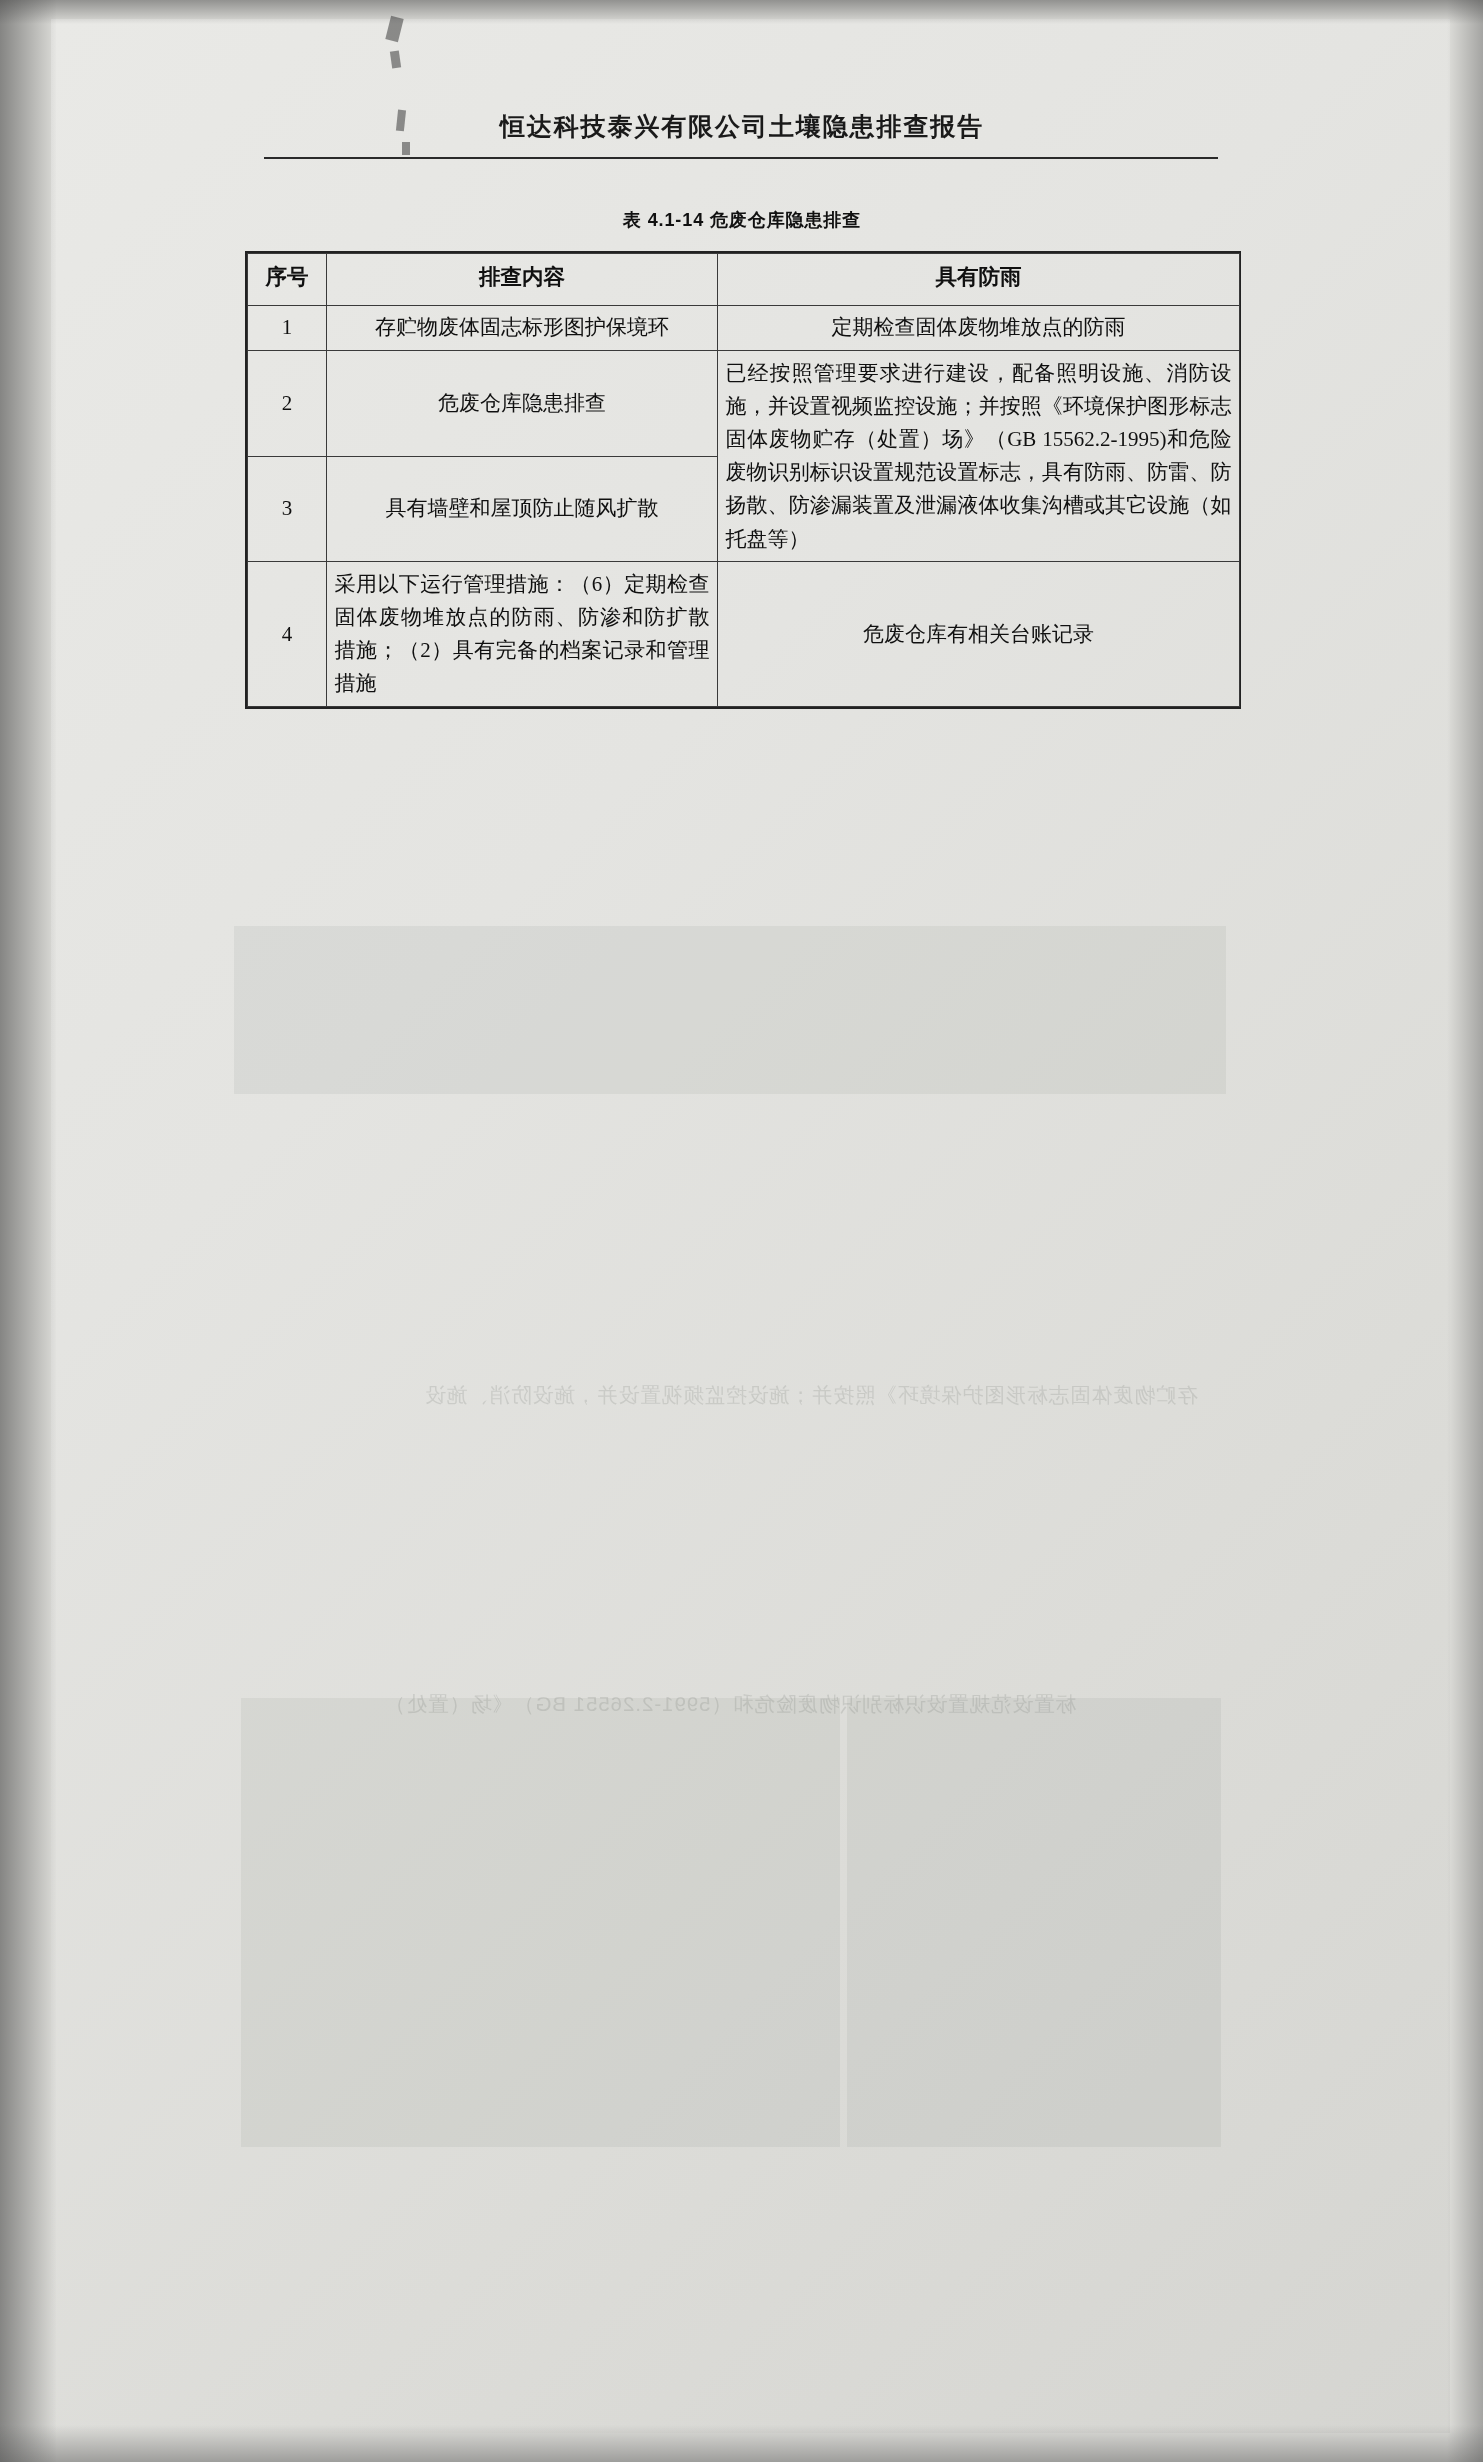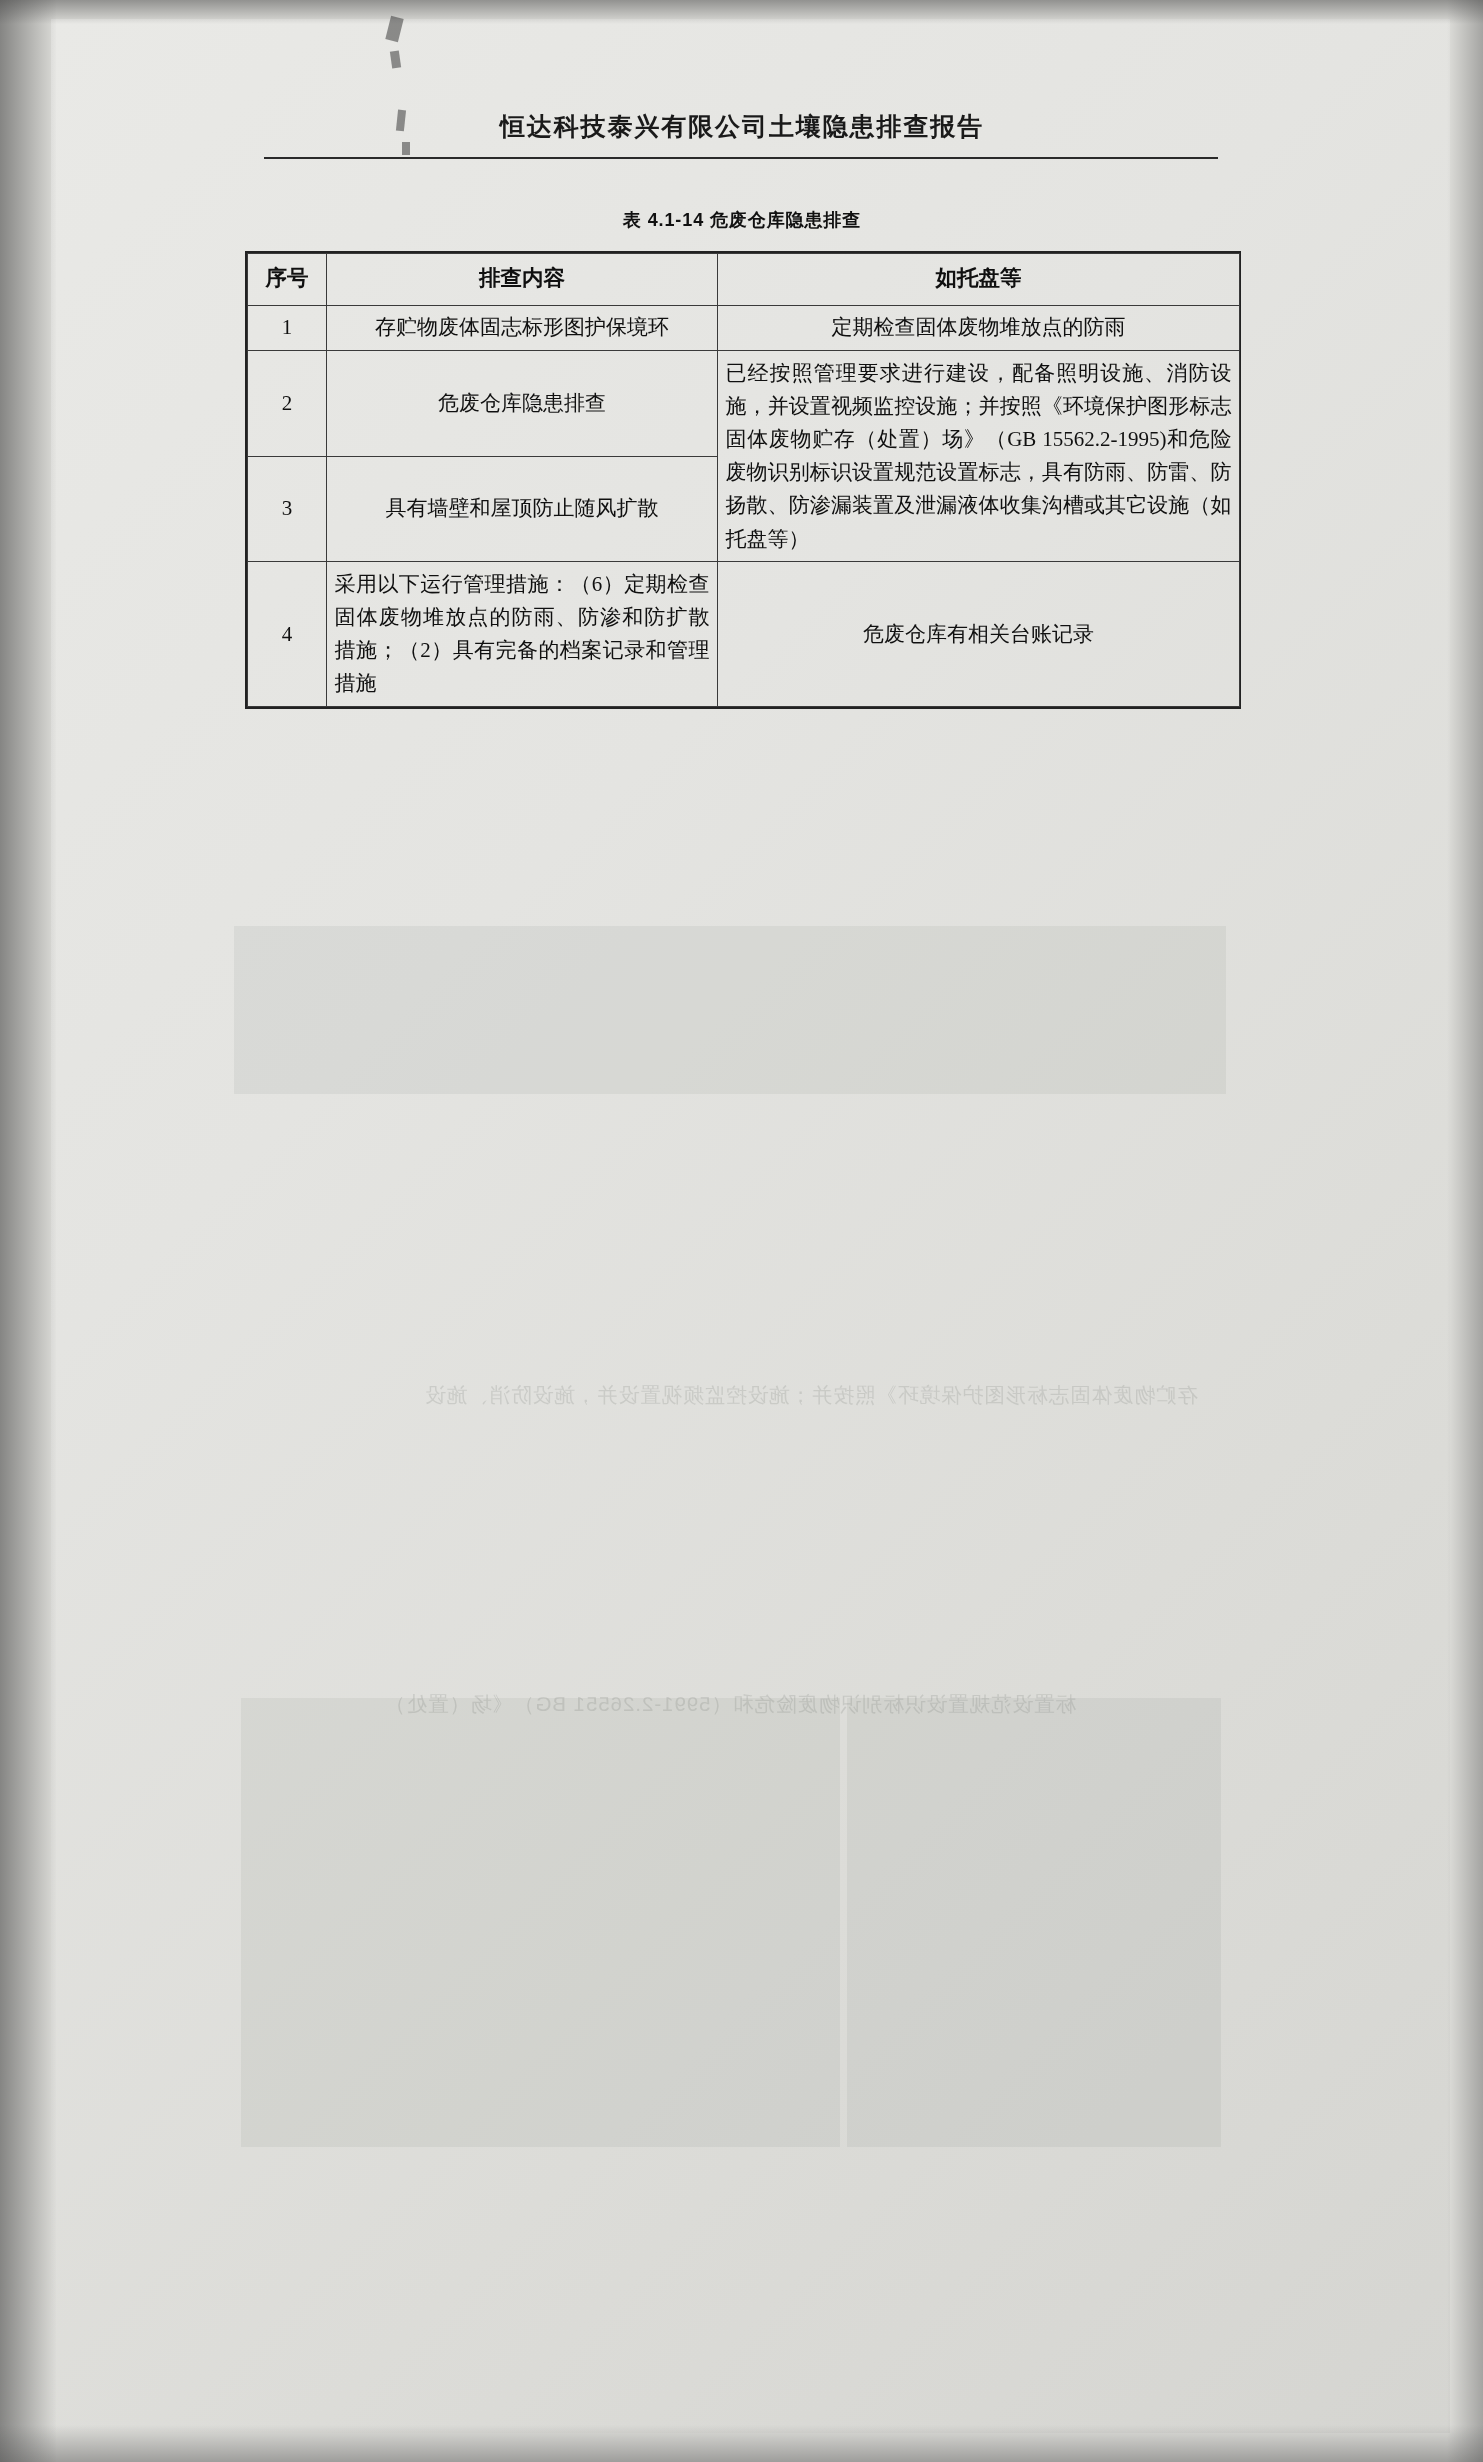--- a/index.html
+++ b/index.html
@@ -105,21 +105,21 @@
     color: #101010;
   }
   table.inspection td, table.inspection th {
     border: 0.9px solid #3a3a3a;
     padding: 5.6px 7.5px;
     vertical-align: middle;
     font-size: 21px;
     line-height: 1.58;
   }
   table.inspection thead th {
-    font-family: Liberation Serif, serif;
+    font-family: Liberation Mono, monospace;
     font-weight: bold;
     text-align: center;
     font-size: 21.5px;
     padding: 8.4px 5.6px;
   }
   .col-no { width: 79px; }
   .col-item { width: 391px; }
   .col-status { width: 522px; }
   td.c-no {
     text-align: center;
@@ -208,21 +208,21 @@
       <table class="inspection">
         <colgroup>
           <col class="col-no">
           <col class="col-item">
           <col class="col-status">
         </colgroup>
         <thead>
           <tr>
             <th>序号</th>
             <th>排查内容</th>
-            <th>如托盘等</th>
+            <th>具有防雨</th>
           </tr>
         </thead>
         <tbody>
           <tr>
             <td class="c-no">1</td>
             <td class="c-center">存贮物废体固志标形图护保境环</td>
             <td class="c-center">定期检查固体废物堆放点的防雨</td>
           </tr>
           <tr>
             <td class="c-no">2</td>

